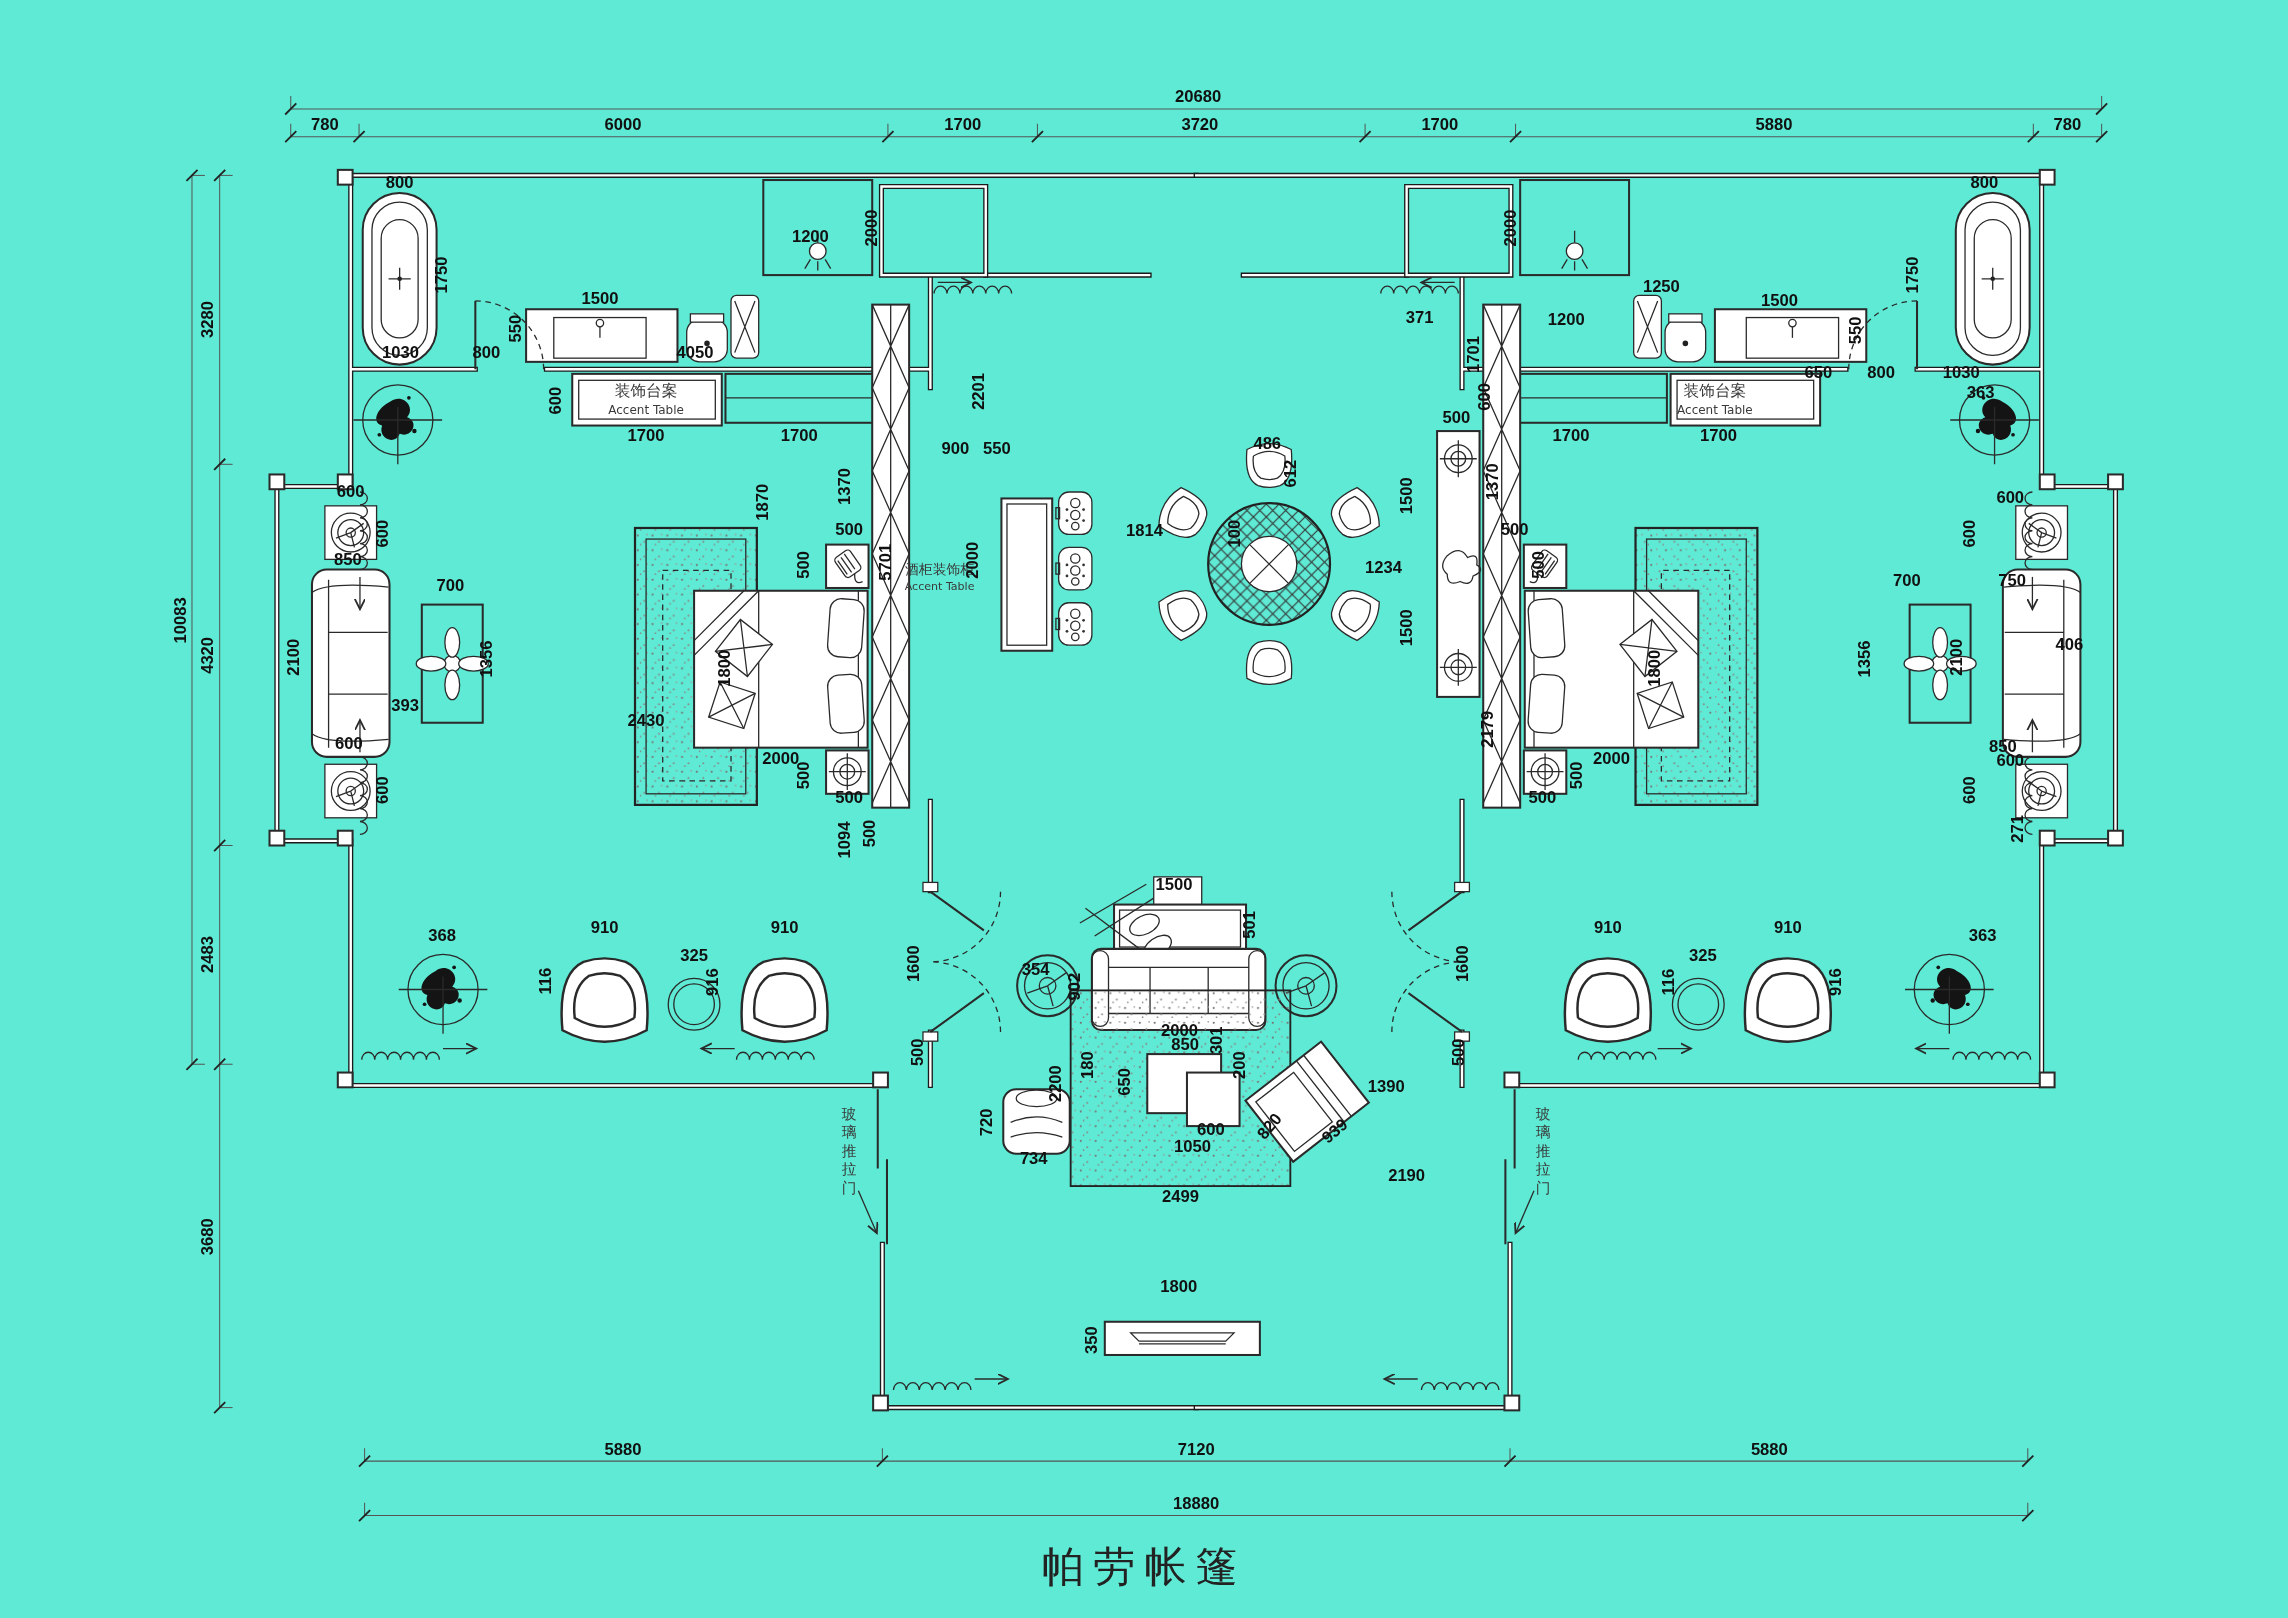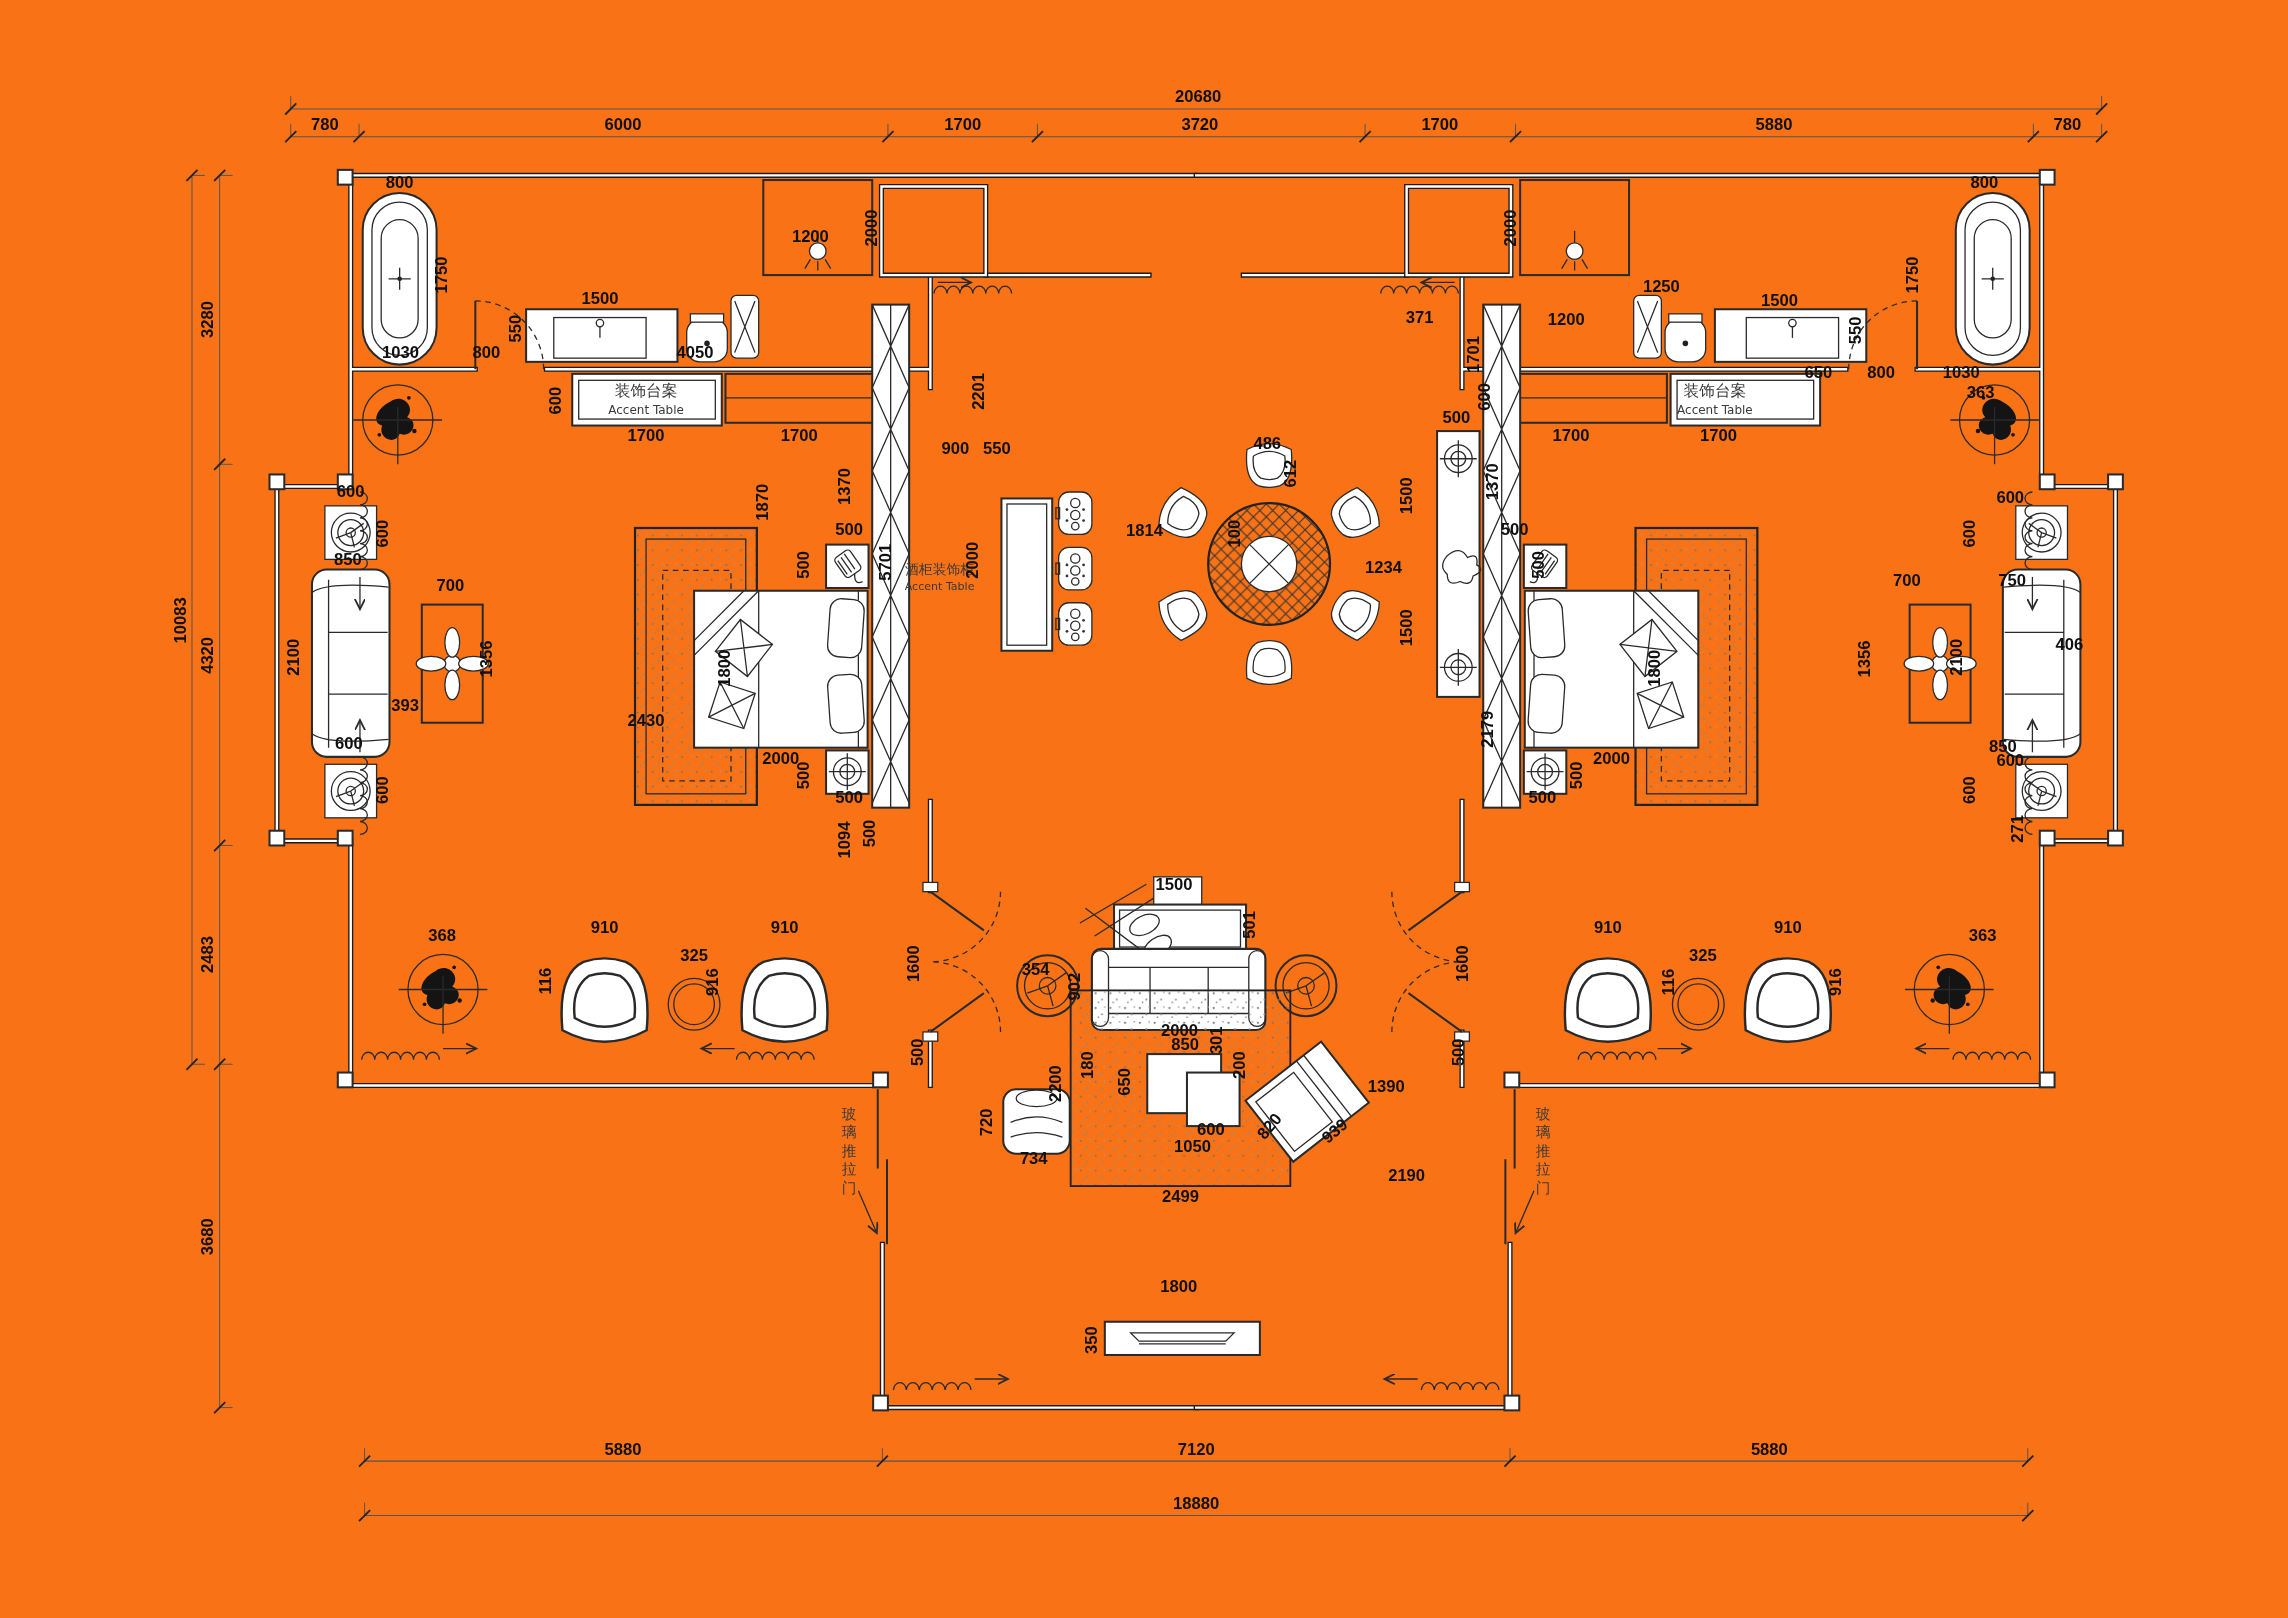--- a/index.html
+++ b/index.html
@@ -1,16 +1,16 @@
 <!DOCTYPE html>
 <html style="font-size:14.8px"><head>
 <meta charset="utf-8">
 <style>
   html,body{margin:0;padding:0;background:#fff;}
-  #stage{position:relative;width:2289px;height:1619px;background:#f97316;overflow:hidden;
+  #stage{position:relative;width:2289px;height:1619px;background:#5eead4;overflow:hidden;
          font-family:"Liberation Sans",sans-serif;}
   svg{position:absolute;left:0;top:0;}
   .w  {stroke:#1b1b1b;stroke-width:5.5;fill:none;stroke-linecap:square;}
   .wi {stroke:#ffffff;stroke-width:2.6;fill:none;stroke-linecap:square;}
   .tn {stroke:#2a2a2a;stroke-width:1.4;fill:none;}
   .tn2{stroke:#2a2a2a;stroke-width:2.2;fill:none;}
   .fw {fill:#fff;}
   .dash{stroke-dasharray:6 5;}
   .dim{stroke:#555;stroke-width:1.1;fill:none;}
   text{fill:#111;font-family:"Liberation Sans",sans-serif;font-weight:700;}
@@ -525,14 +525,15 @@
         <text x="1450" y="1230" text-anchor="middle" font-size="18" transform="rotate(-40 1450 1230)">939</text>
         <text x="1502" y="1183" text-anchor="middle" font-size="18">1390</text>
         <text x="1524" y="1280" text-anchor="middle" font-size="18">2190</text>
         <text x="1277" y="1400" text-anchor="middle" font-size="18">1800</text>
         <text x="1189" y="1452" text-anchor="middle" font-size="18" transform="rotate(-90 1189 1452)">350</text>
         <text x="920" y="1212" text-anchor="middle" font-size="16" class="cn"><tspan x="920" dy="0">玻</tspan><tspan x="920" dy="20">璃</tspan><tspan x="920" dy="20">推</tspan><tspan x="920" dy="20">拉</tspan><tspan x="920" dy="20">门</tspan></text>
         <text x="1672" y="1212" text-anchor="middle" font-size="16" class="cn"><tspan x="1672" dy="0">玻</tspan><tspan x="1672" dy="20">璃</tspan><tspan x="1672" dy="20">推</tspan><tspan x="1672" dy="20">拉</tspan><tspan x="1672" dy="20">门</tspan></text>
       </g>
 </svg>
 
+<div id="title-block">帕劳帐篷</div>
 </div>
 
 
 </body></html>

